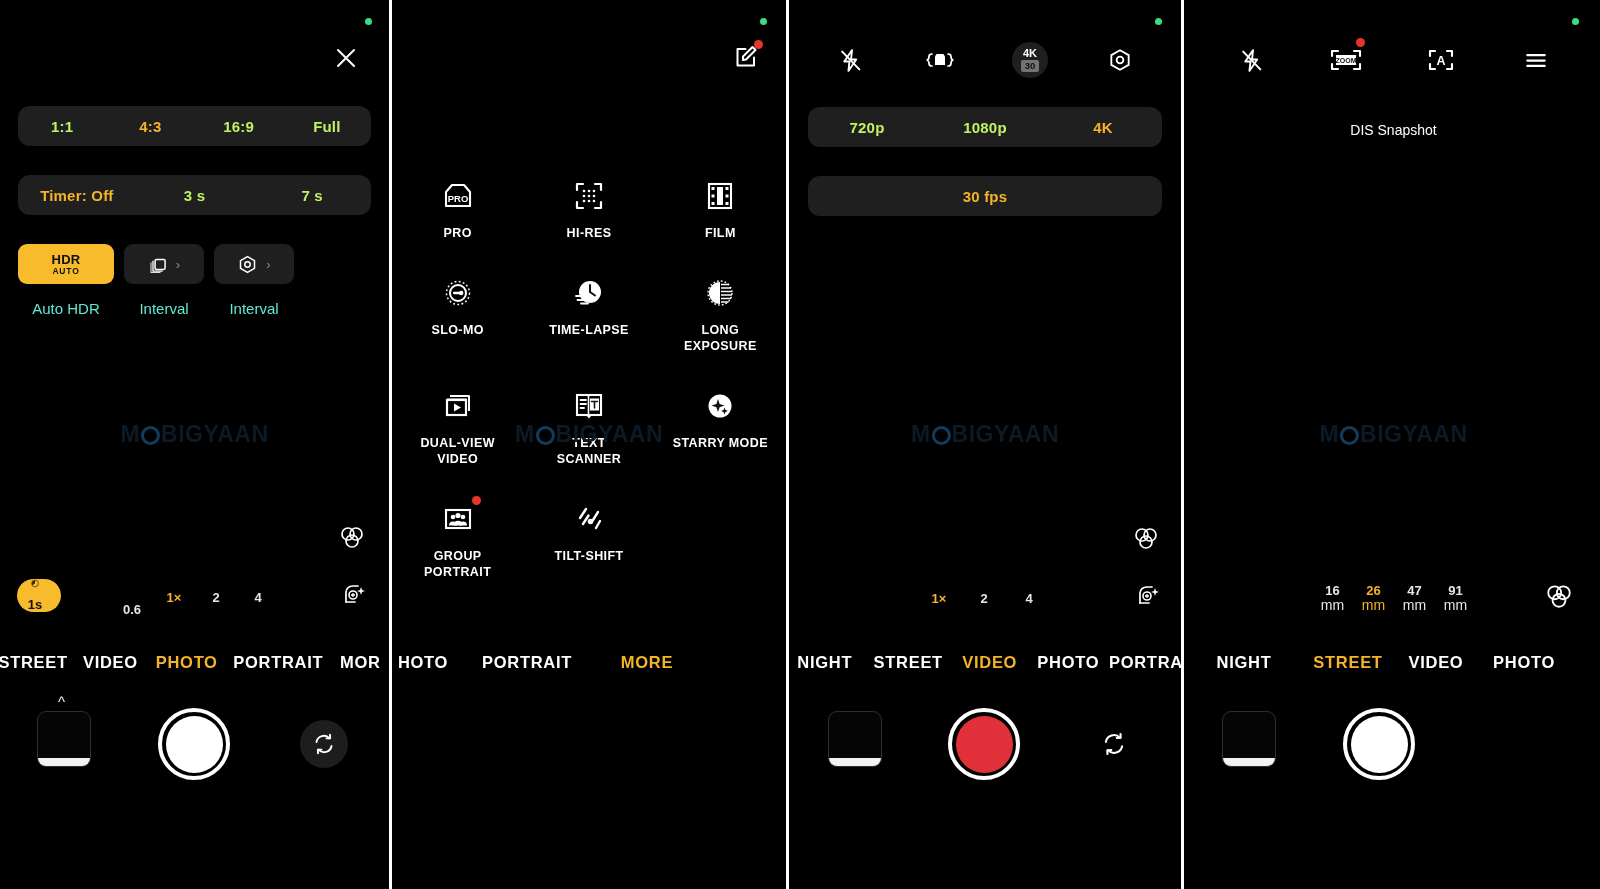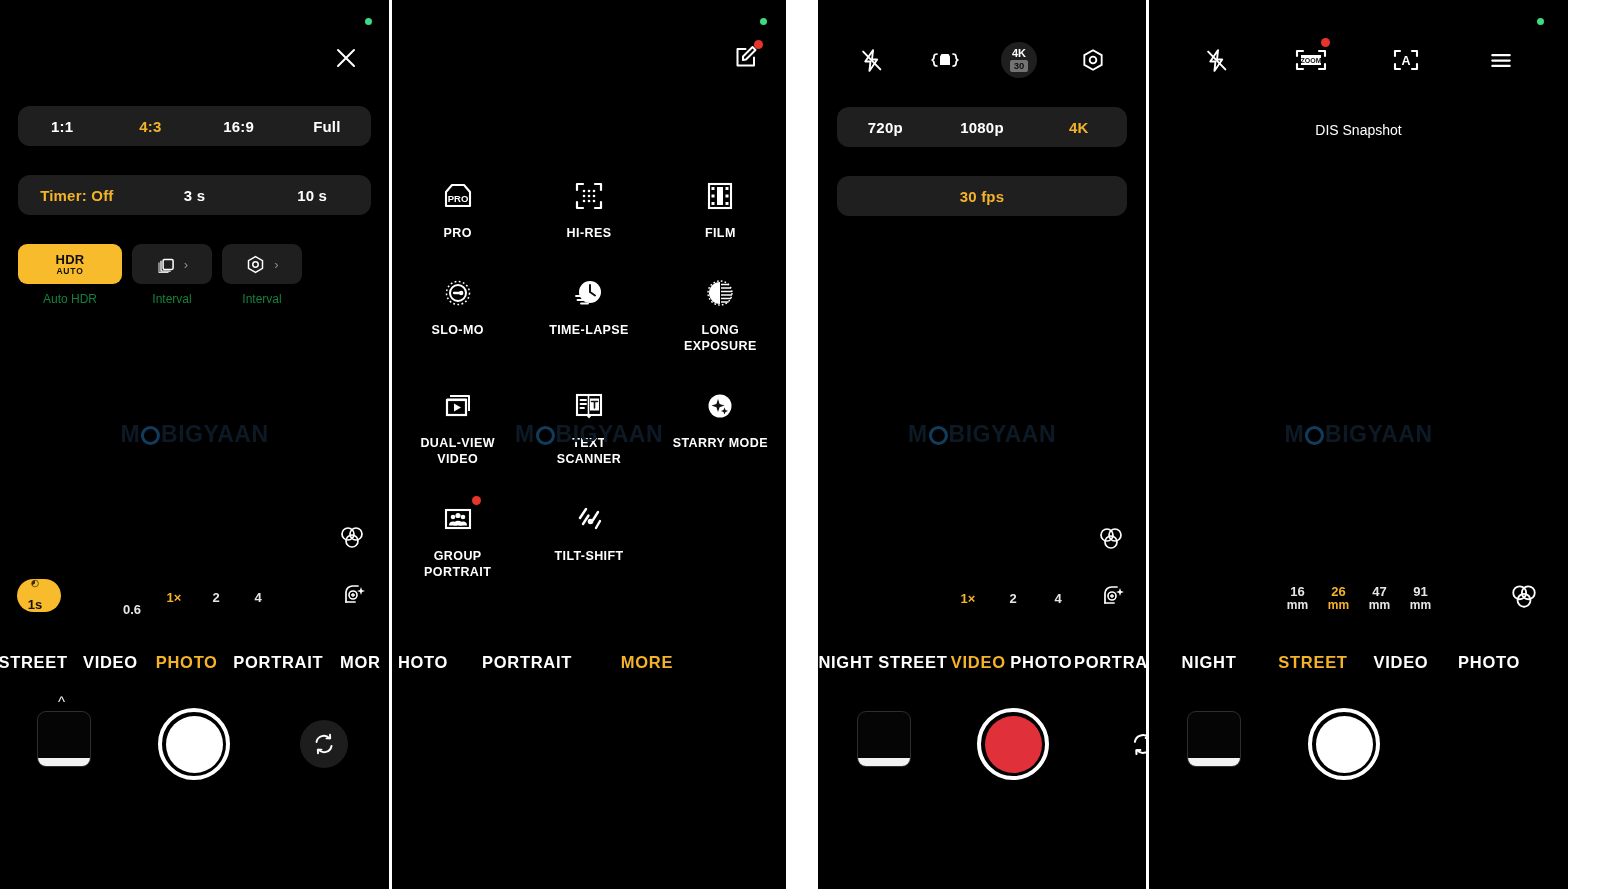--- a/index.html
+++ b/index.html
@@ -19,21 +19,21 @@
   .panel {
     position: relative;
     height: 889px;
     background: #000000;
     overflow: hidden;
     flex: 0 0 auto;
   }
   .p1 { width: 389px; }
   .sep { width: 3px; background: #ffffff; flex: 0 0 auto; height: 889px; }
   .p2 { width: 394px; }
-  .p3 { width: 328px; margin-left: 29px; }
+  .p3 { width: 392px; }
   .p4 { width: 419px; }
 
   
   .privacy-dot {
     position: absolute; width: 7px; height: 7px; border-radius: 50%;
     background: #3ddc84;
   }
 
   
   .topbar {
@@ -54,21 +54,21 @@
   
   .seg {
     position: absolute;
     background: #1f1f1f;
     border-radius: 12px;
     display: flex; align-items: center;
   }
   .seg .opt {
     flex: 1 1 0;
     text-align: center;
-    color: #ffffff;
+    color: #bef264;
     font-size: 15px;
     font-weight: 700;
     letter-spacing: .2px;
     line-height: 1;
     cursor: pointer;
   }
   .seg .opt.active { color: #f5b329; }
 
   
   .tiles { position: absolute; display: flex; gap: 10px; }
@@ -78,21 +78,21 @@
     background: #1f1f1f;
     display: flex; align-items: center; justify-content: center;
     gap: 8px; padding: 0 12px;
     cursor: pointer;
   }
   .tile.accent { background: #f7bb2b; }
   .tile .hdr-txt { color: #111; font-weight: 800; line-height: 1; text-align: center; }
   .tile .hdr-txt .big { font-size: 13px; display: block; letter-spacing: .3px; }
   .tile .hdr-txt .small { font-size: 8.5px; display: block; letter-spacing: .8px; margin-top: 1px; }
   .tile .chev { color: #8d8d8d; font-size: 13px; line-height: 1; }
-  .tile-label { margin-top: 8px; color: #15803d; font-size: 12px; }
+  .tile-label { margin-top: 16px; color: #5eead4; font-size: 15px; }
 
   
   .watermark {
     position: absolute; left: 50%; transform: translateX(-50%);
     font-size: 23px; font-weight: 800; letter-spacing: .5px;
     color: #0d1a26; white-space: nowrap; user-select: none;
     display: flex; align-items: center;
   }
   .watermark .wm-o {
     display: inline-block; width: 19px; height: 19px; border-radius: 50%;
@@ -113,21 +113,21 @@
 
   
   .zoomrow {
     position: absolute; display: flex; align-items: center; justify-content: center; gap: 0;
   }
   .z {
     color: #e6e6e6; font-size: 13px; font-weight: 700;
     text-align: center; cursor: pointer;
   }
   .z.active { color: #f5b329; }
-  .z .mm { display: block; font-size: 12px; font-weight: 700; margin-top: -1px; }
+  .z .mm { display: block; font-size: 14px; font-weight: 400; margin-top: -1px; }
 
   .timer-pill {
     position: absolute; background: #f7bb2b; border-radius: 18px;
     height: 33px; display: flex; align-items: center; gap: 9px; padding: 0 14px 0 6px;
   }
   .timer-pill .t-txt { color: #111; font-weight: 800; font-size: 13px; }
 
   
   .modetabs {
     position: absolute; left: 0; right: 0;
@@ -188,26 +188,26 @@
     <div class="seg" style="left:18px; right:18px; top:106px; height:40px;">
       <div class="opt">1:1</div>
       <div class="opt active">4:3</div>
       <div class="opt">16:9</div>
       <div class="opt">Full</div>
     </div>
 
     <div class="seg" style="left:18px; right:18px; top:175px; height:40px;">
       <div class="opt active">Timer: Off</div>
       <div class="opt">3 s</div>
-      <div class="opt">10 s</div>
+      <div class="opt">7 s</div>
     </div>
 
     <div class="tiles" style="left:18px; top:244px;">
       <div class="tile-wrap">
-        <div class="tile accent" style="width:104px;">
+        <div class="tile accent" style="width:96px;">
           <div class="hdr-txt">
             <span class="big">HDR</span>
             <span class="small">AUTO</span>
           </div>
         </div>
         <div class="tile-label">Auto HDR</div>
       </div>
 
       <div class="tile-wrap">
         <div class="tile" style="width:80px;">

